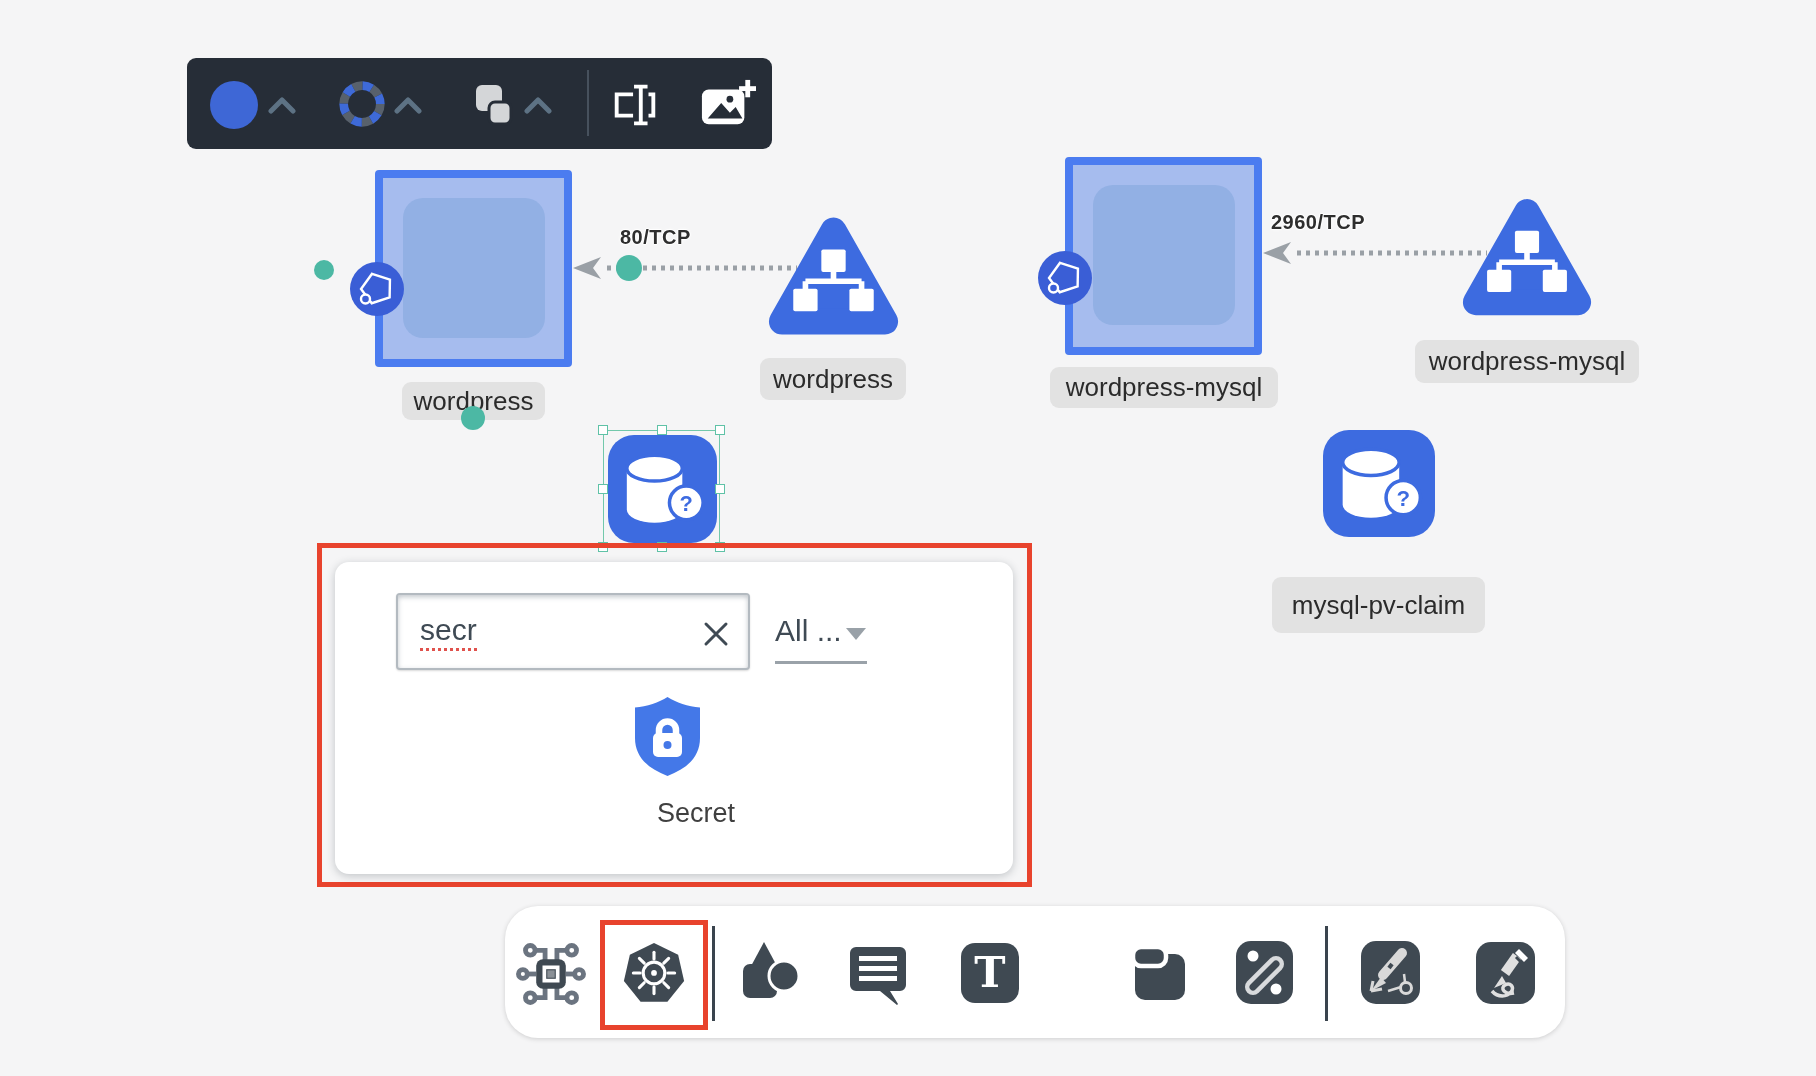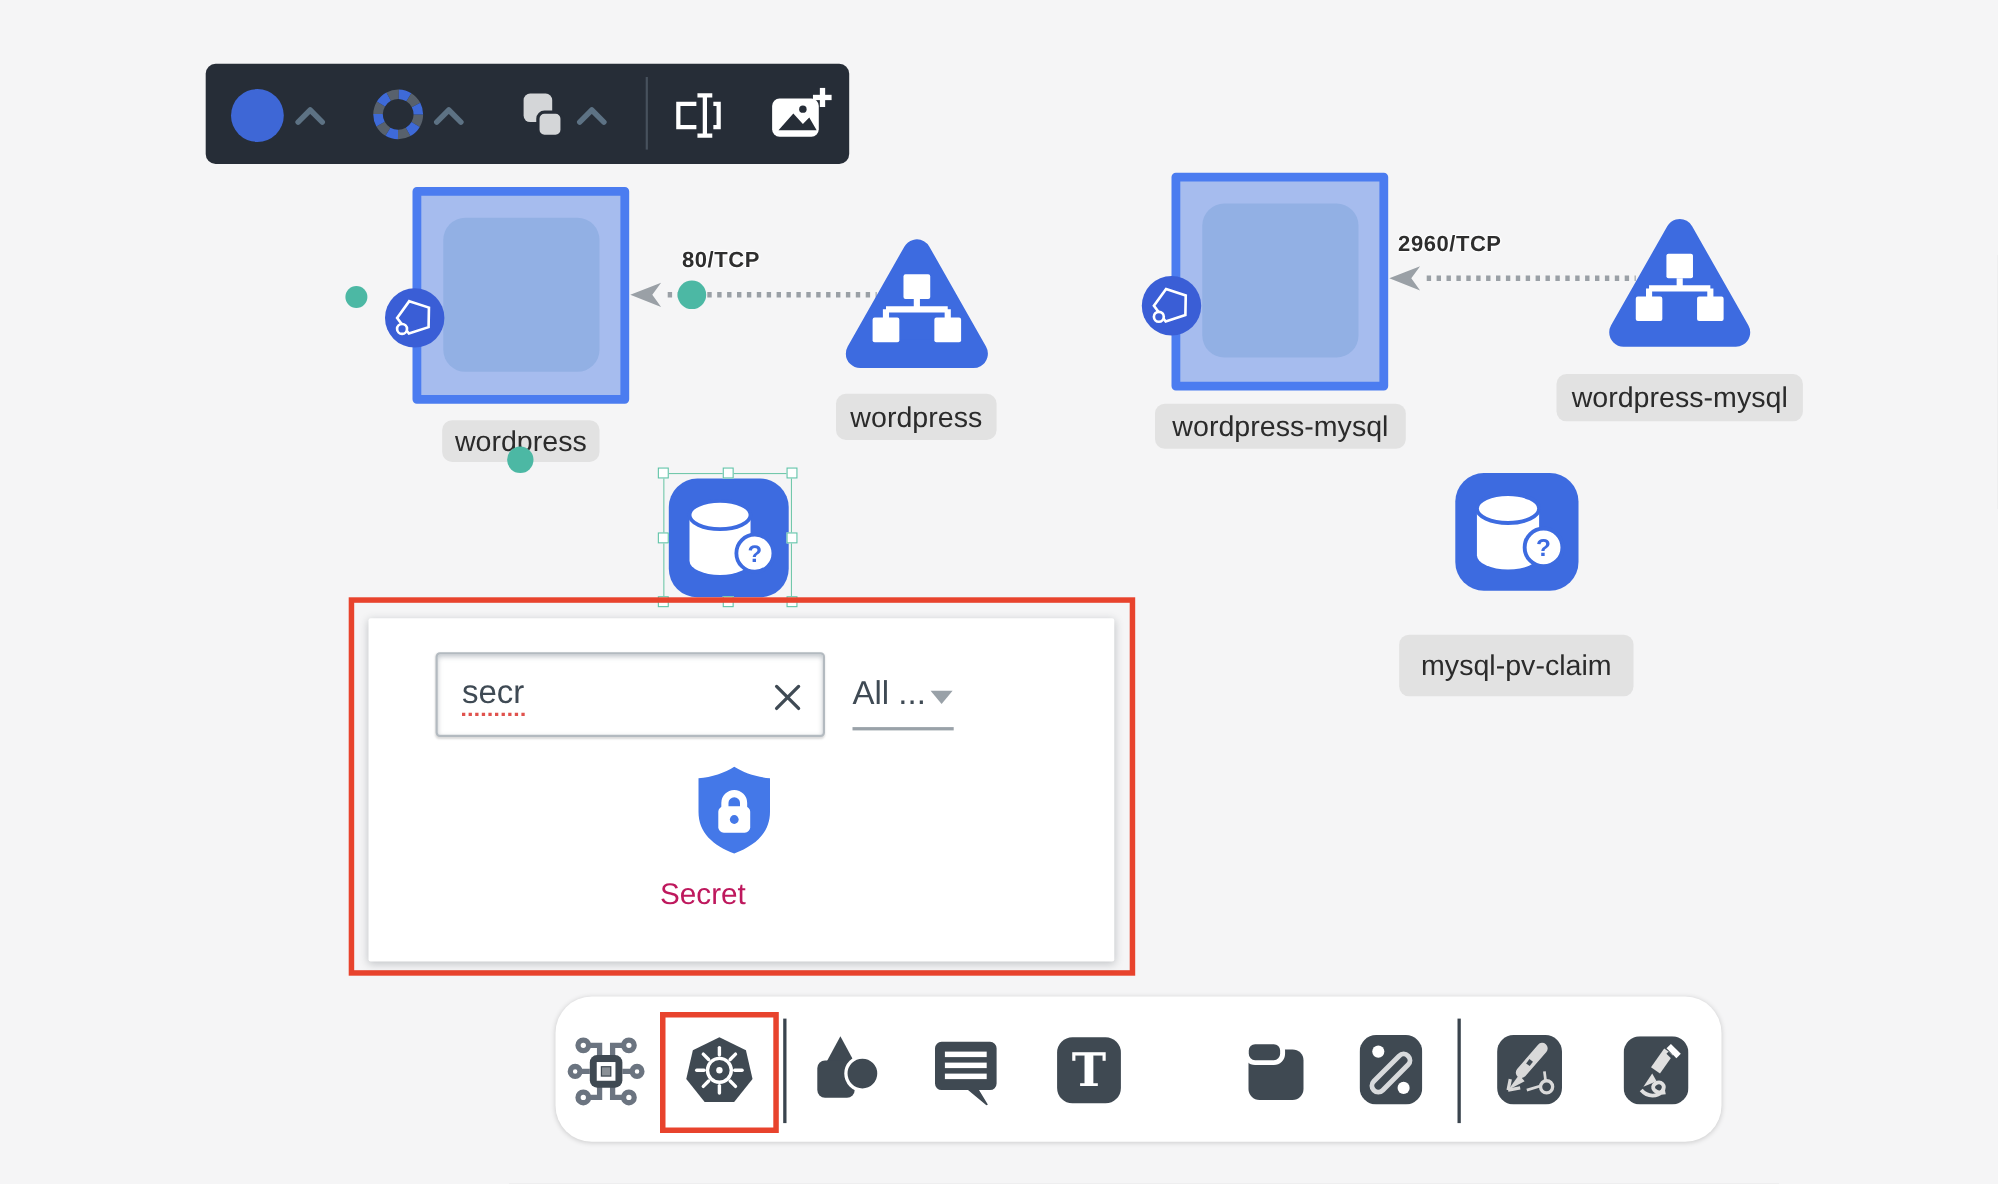--- a/index.html
+++ b/index.html
@@ -23,30 +23,30 @@
       text-shadow:0 1px 0 #fff,0 -1px 0 #fff,1px 0 0 #fff,-1px 0 0 #fff,0 0 4px #fff;}
   .teal-dot{border-radius:50%;background:#4cb8a4;}
   .teal-stem{background:#4cb8a4;}
 
   
   .sel-rect{box-sizing:border-box;border:1.5px solid #72c8ab;}
   .handle{width:10px;height:10px;background:#fff;border:1.5px solid #5fc2a7;box-sizing:border-box;}
 
   
   .red-rect{box-sizing:border-box;border:5px solid #e8432d;}
-  .panel{background:#fff;box-shadow:0 2px 8px rgba(40,50,60,.25);border-radius:2px;}
+  .panel{background:#fff;box-shadow:0 2px 8px rgba(40,50,60,.25);border-radius:14px;}
   .search-box{box-sizing:border-box;background:#fff;border:2px solid #b3bac0;border-radius:4px;
       box-shadow:inset 0 2px 5px rgba(80,95,110,.35),0 1px 2px rgba(0,0,0,.15);
       display:flex;align-items:center;padding-left:22px;font-size:30px;color:#3f4a54;}
   .misspell{border-bottom:3px dotted #e0524d;padding-bottom:1px;}
   .dd-text{font-size:30px;color:#3f4a54;}
   .dd-caret{width:0;height:0;border-left:10px solid transparent;border-right:10px solid transparent;
       border-top:12px solid #99a1a8;}
   .dd-line{background:#9aa2a9;}
-  .result-label{font-size:27px;color:#be185d;text-align:left;}
+  .result-label{font-size:27px;color:#404040;text-align:right;}
 
   
   .pill{left:505px;top:906px;width:1060px;height:132px;background:#fff;border-radius:33px;
         box-shadow:0 1px 5px rgba(0,0,0,.16);}
   .bt-div{width:3px;background:#3a444e;}
   .redbox{box-sizing:border-box;border:5px solid #e8432d;}
 </style>
 </head>
 <body>
 

